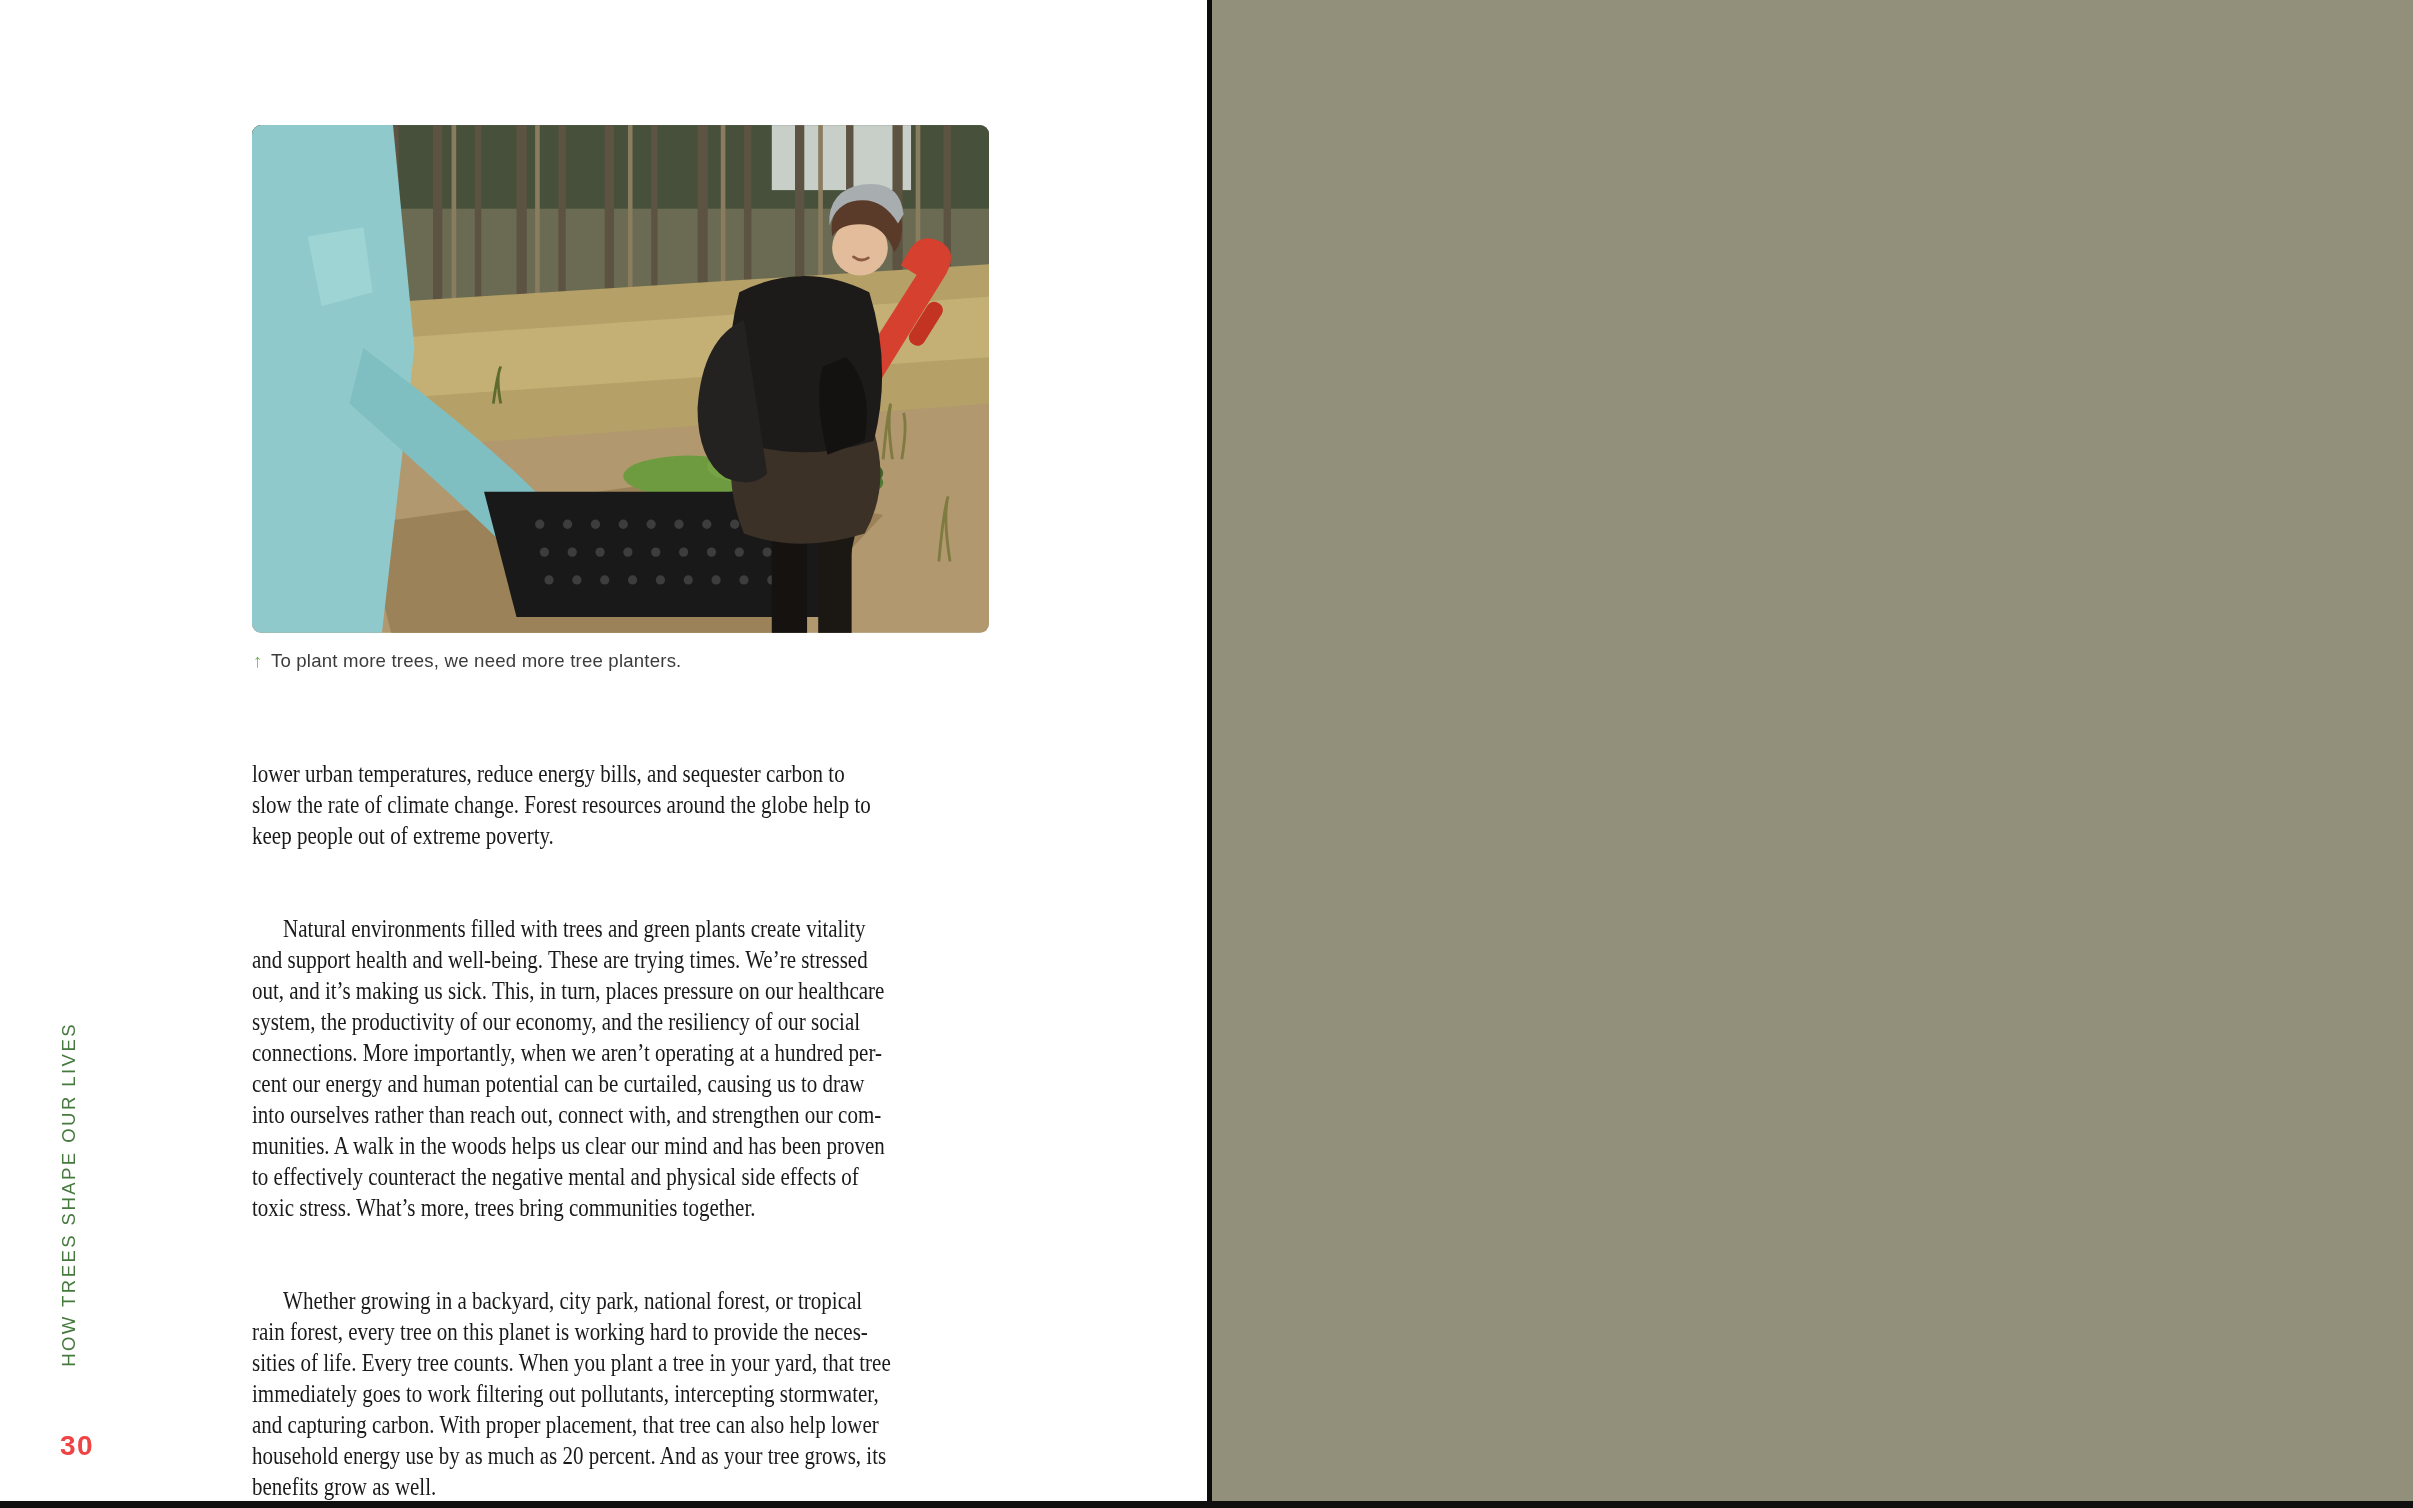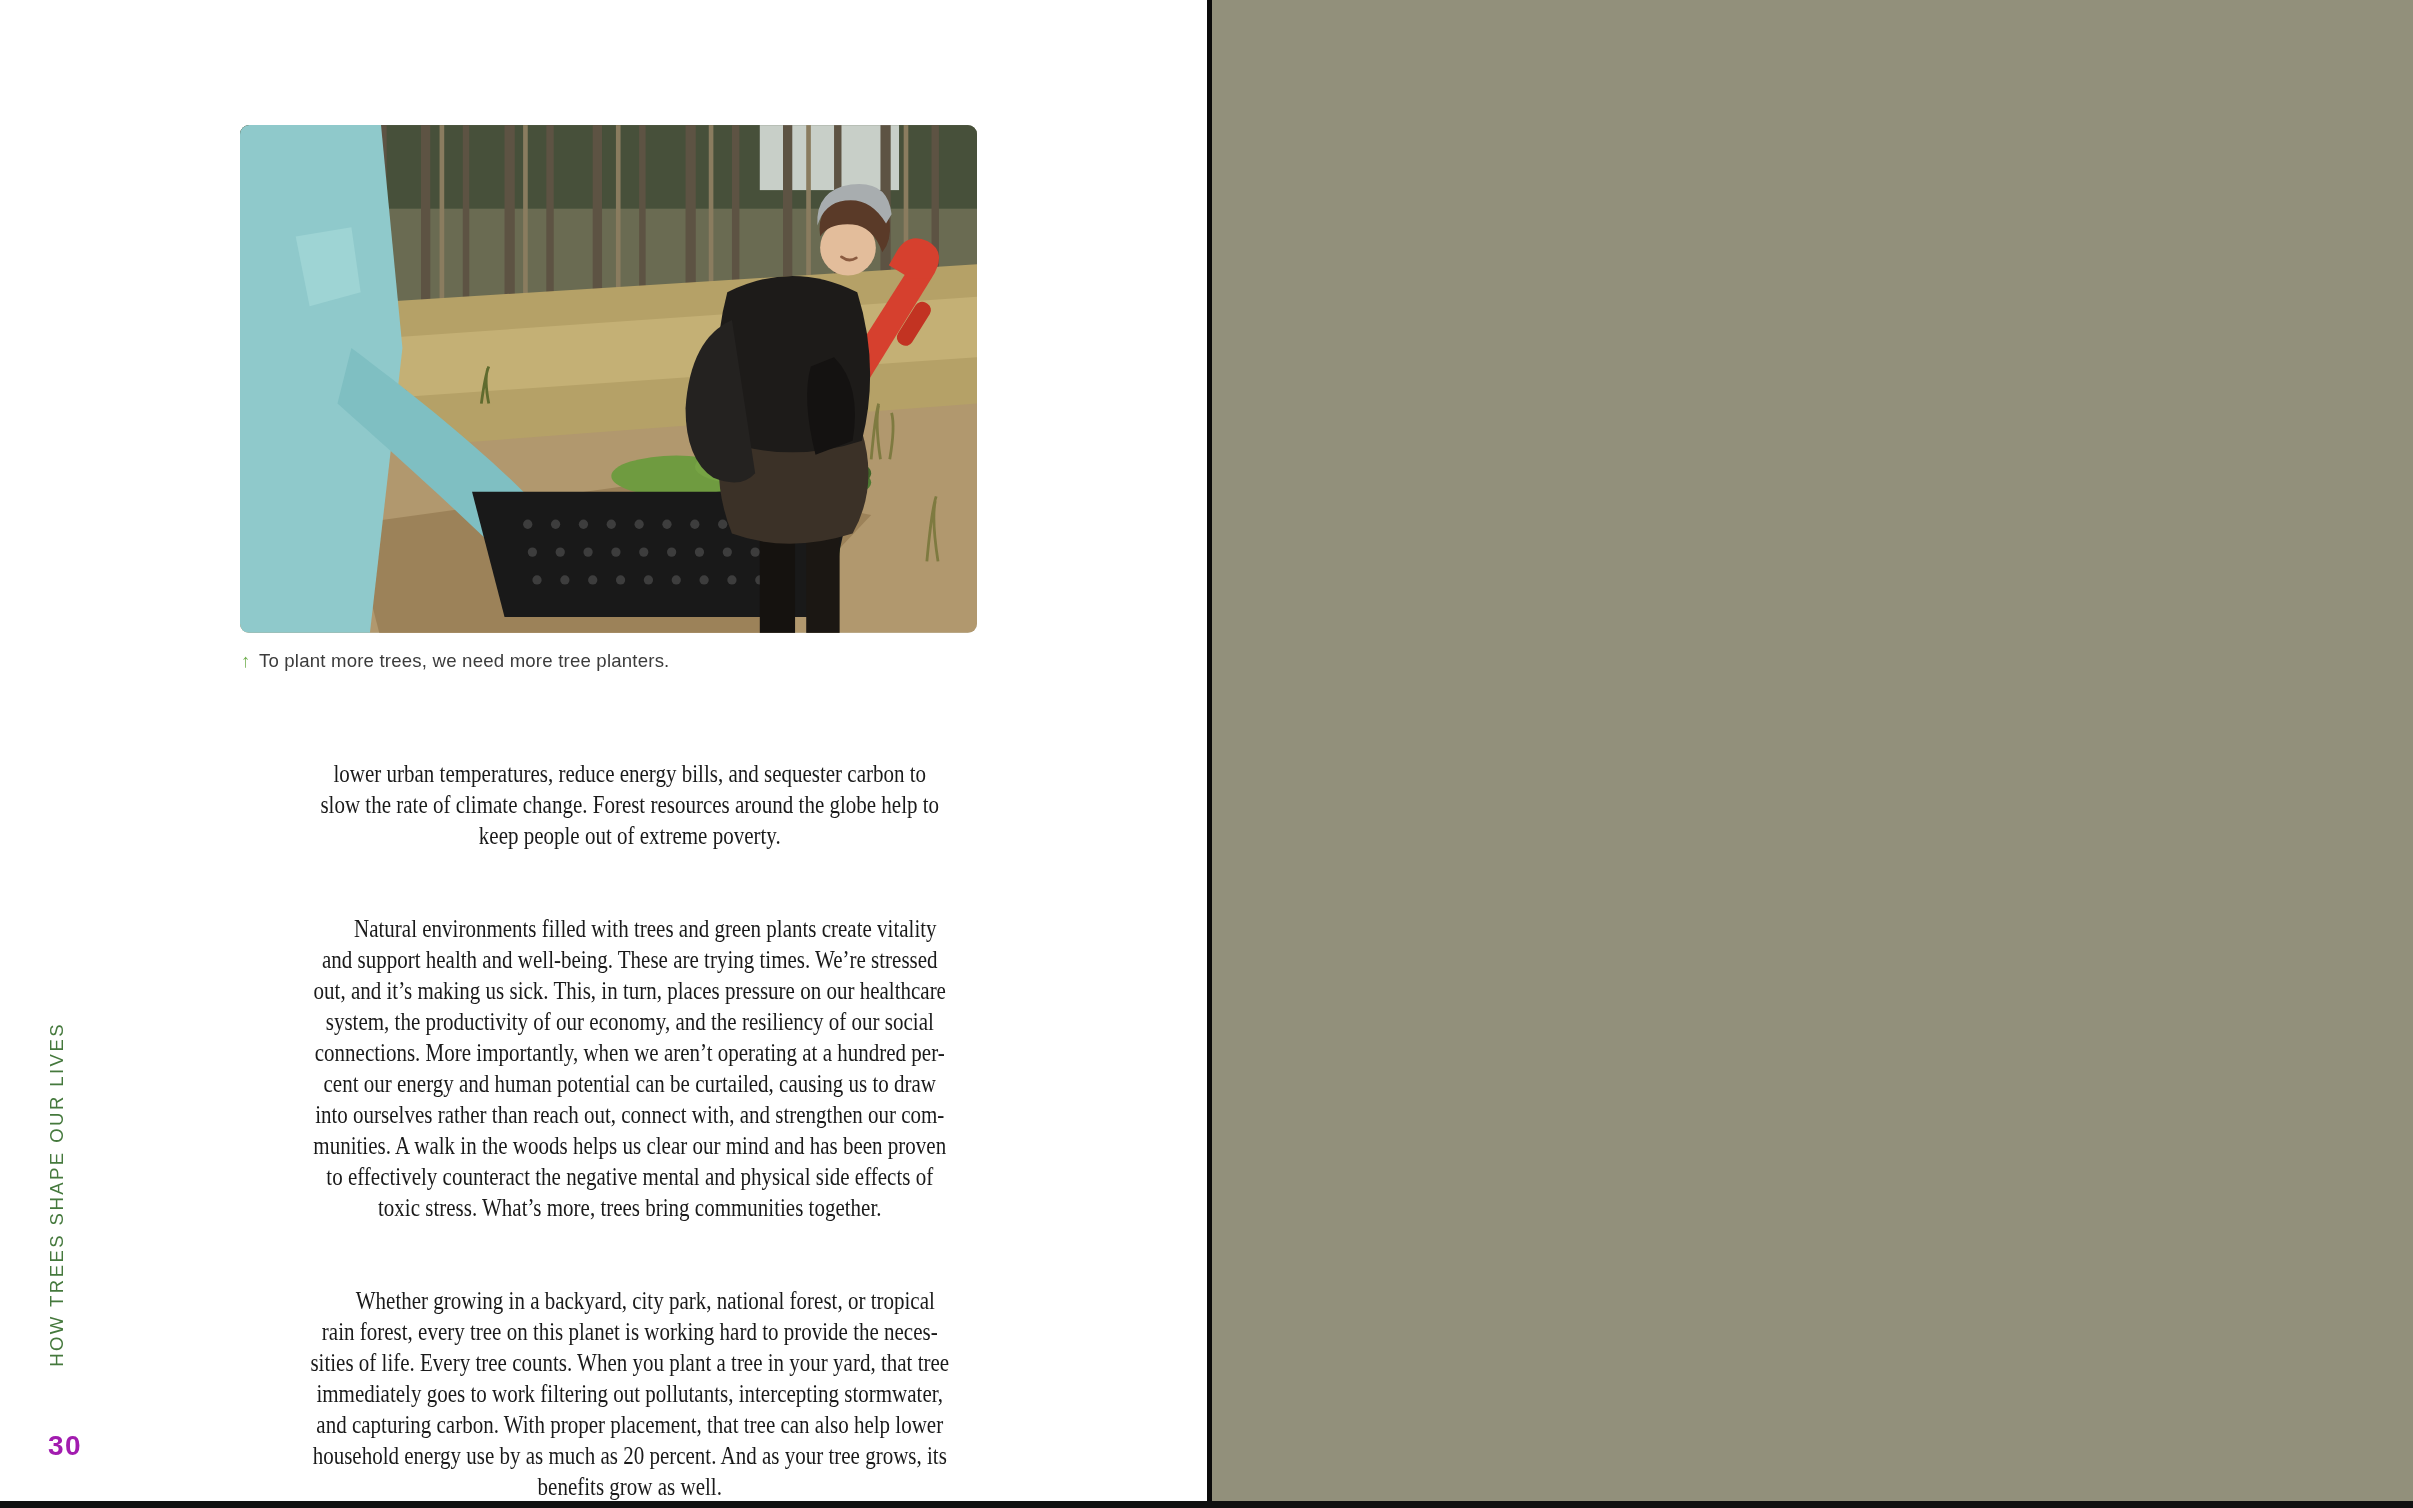--- a/index.html
+++ b/index.html
@@ -1,20 +1,20 @@
 <!DOCTYPE html>
 <html style="font-size:15px"><head>
 <meta charset="utf-8">
 <style>
   html,body{margin:0;padding:0;}
   body{
     width:2413px;height:1508px;position:relative;overflow:hidden;
     background:#ffffff;font-family:"Liberation Sans",sans-serif;
   }
-  .page-left{position:absolute;left:0;top:0;width:1207px;height:1477px;background:#ffffff;text-align:center;}
+  .page-left{position:absolute;left:12px;top:0;width:1207px;height:1477px;background:#ffffff;}
   .gutter{position:absolute;left:1207px;top:0;width:5.6px;height:1501px;background:#0b0b0b;}
   .page-right{position:absolute;left:1212px;top:0;width:1201px;height:1501px;background:#92907b;}
   .bottom-edge{position:absolute;left:0;top:1501px;width:2413px;height:7.4px;background:#101010;}
 
   
   .photo{position:absolute;left:240px;top:125px;width:737px;height:508px;border-radius:9.3px;overflow:hidden;}
   .photo svg{display:block;}
   .caption{position:absolute;left:241px;top:650px;font-size:18.6px;color:#3c3c3c;letter-spacing:0.2px;}
   .caption .arrow{color:#6fae4e;margin-right:8.4px;font-weight:700;}
   .body-text{
@@ -22,21 +22,21 @@
     font-family:"Liberation Serif",serif;font-size:25px;line-height:31px;color:#1a1a1a;
     transform:scaleX(0.84);transform-origin:0 0;white-space:pre;
   }
   .body-text p{margin:0;}
   .body-text p.indent{text-indent:37px;}
   .sidebar-vertical{
     position:absolute;left:46px;bottom:110px;
     writing-mode:vertical-rl;transform:rotate(180deg);
     font-size:18.6px;letter-spacing:2.4px;color:#45793d;font-weight:500;
   }
-  .folio-left{position:absolute;left:48px;top:1430px;font-size:28px;font-weight:700;color:#a21caf;letter-spacing:1.4px;}
+  .folio-left{position:absolute;left:48px;top:1430px;font-size:28px;font-weight:700;color:#ef4444;letter-spacing:1.4px;}
 </style>
 </head>
 <body>
 
 <div class="page-left">
 
   <div class="photo">
     <svg width="737" height="508" viewBox="0 0 794 547" xmlns="http://www.w3.org/2000/svg">
       <rect x="0" y="0" width="794" height="547" fill="#cfd2c6"></rect>
       <rect x="0" y="0" width="794" height="230" fill="#6a6b52"></rect>

